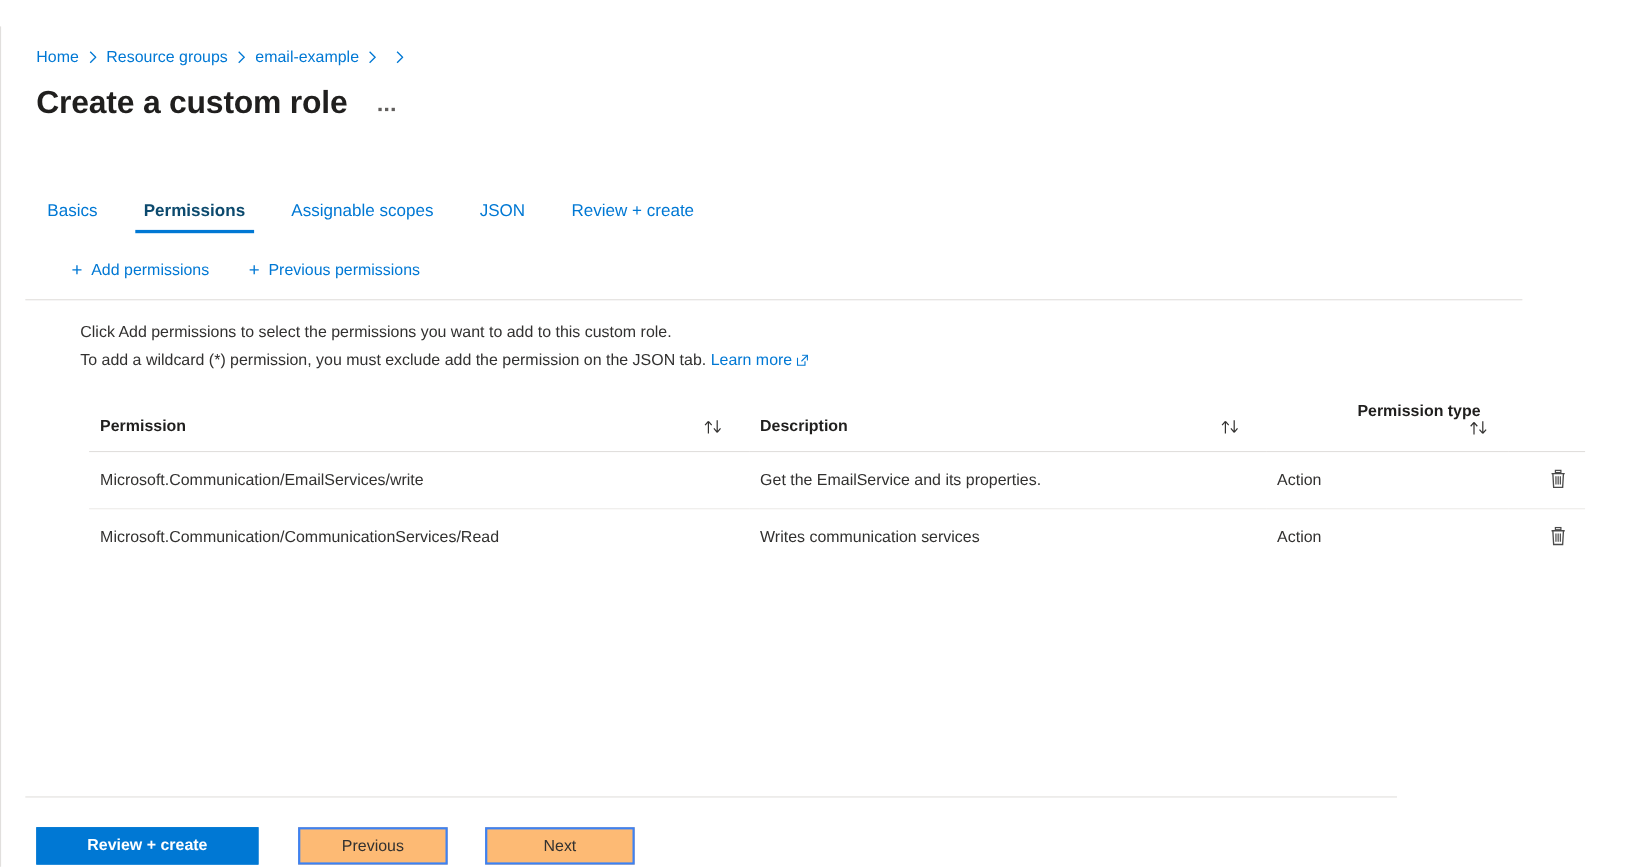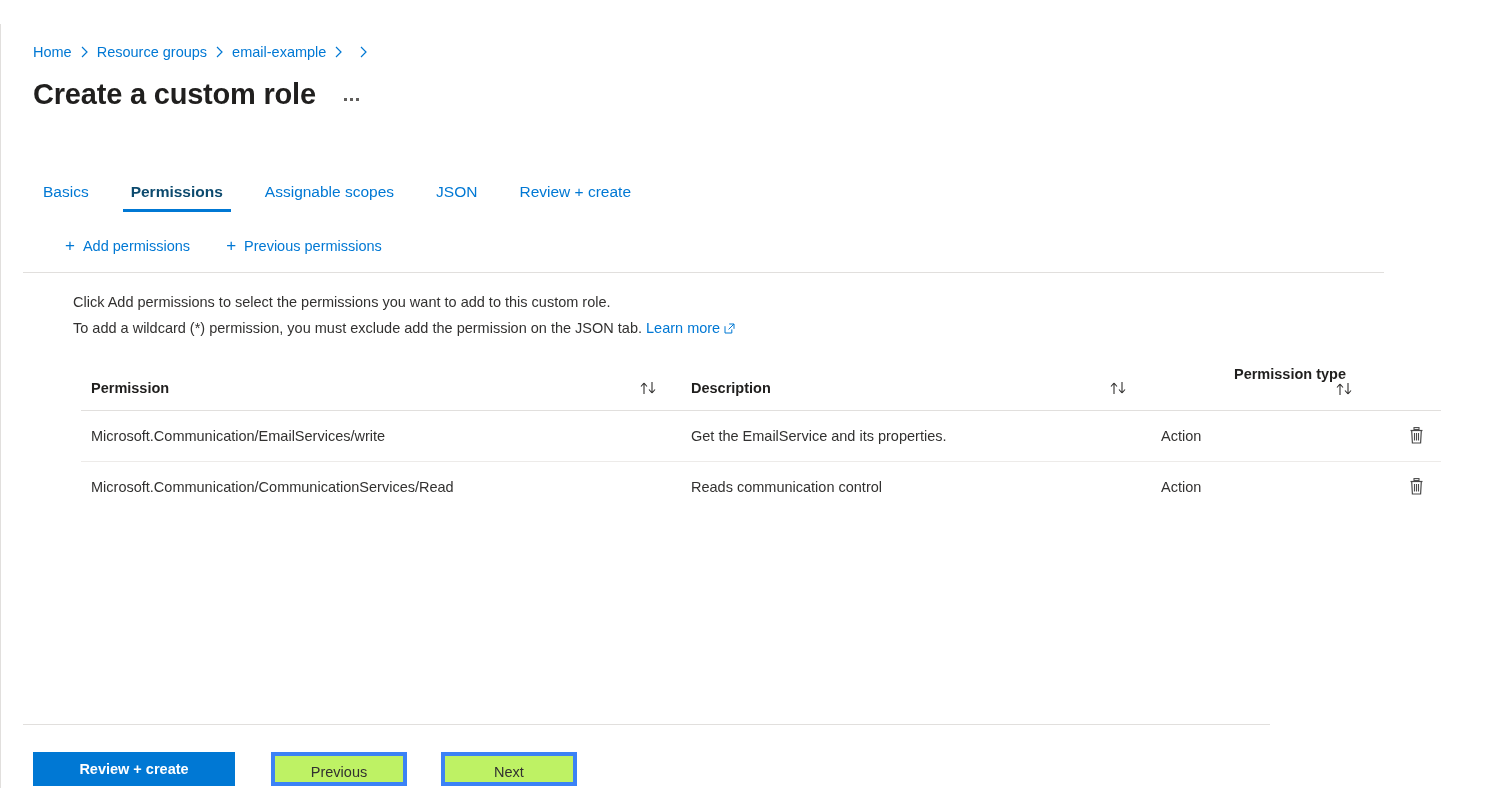--- a/index.html
+++ b/index.html
@@ -258,23 +258,23 @@
   }
   .btn-primary {
     background: #0078d4;
     color: #ffffff;
     border: 1px solid #0078d4;
     font-weight: 600;
     min-width: 202px;
     margin-right: 36px;
   }
   .btn-secondary {
-    background: #bef264;
+    background: #fdba74;
     color: #323130;
-    border: 4px solid #3b82f6;
+    border: 2px solid #3b82f6;
     min-width: 136px;
     margin-right: 34px;
   }
 </style>
 </head>
 <body>
 
 <div class="blade">
 
   <nav class="breadcrumb">
@@ -400,21 +400,21 @@
                 <path d="M2.5 4.5H14.5" stroke="#4a4a4a" stroke-width="1.2"></path>
                 <rect x="6" y="1.6" width="5" height="2" stroke="#4a4a4a" stroke-width="1.1" fill="none"></rect>
                 <path d="M3.7 4.6L4.4 17H12.6L13.3 4.6" stroke="#4a4a4a" stroke-width="1.2" fill="none"></path>
                 <path d="M6.5 7V14.5M8.5 7V14.5M10.5 7V14.5" stroke="#4a4a4a" stroke-width="1.1"></path>
               </svg>
             </button>
           </td>
         </tr>
         <tr class="perm-row">
           <td>Microsoft.Communication/CommunicationServices/Read</td>
-          <td>Reads communication control</td>
+          <td>Writes communication services</td>
           <td>Action</td>
           <td class="cell-action">
             <button class="trash-btn">
               <svg width="17" height="19" viewBox="0 0 17 19" fill="none">
                 <path d="M2.5 4.5H14.5" stroke="#4a4a4a" stroke-width="1.2"></path>
                 <rect x="6" y="1.6" width="5" height="2" stroke="#4a4a4a" stroke-width="1.1" fill="none"></rect>
                 <path d="M3.7 4.6L4.4 17H12.6L13.3 4.6" stroke="#4a4a4a" stroke-width="1.2" fill="none"></path>
                 <path d="M6.5 7V14.5M8.5 7V14.5M10.5 7V14.5" stroke="#4a4a4a" stroke-width="1.1"></path>
               </svg>
             </button>

